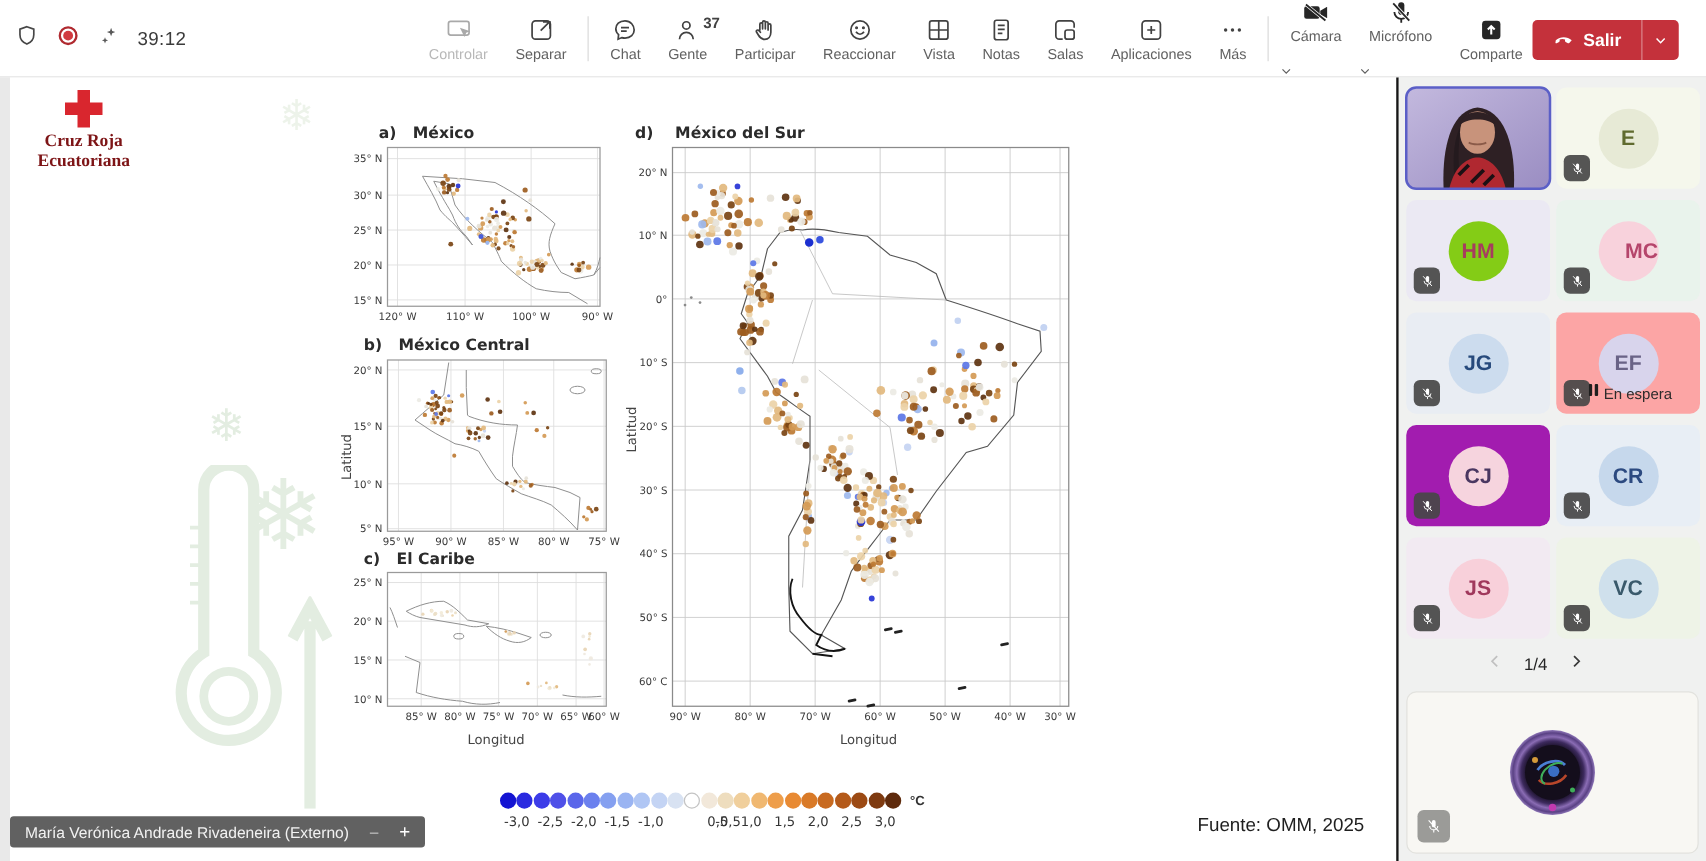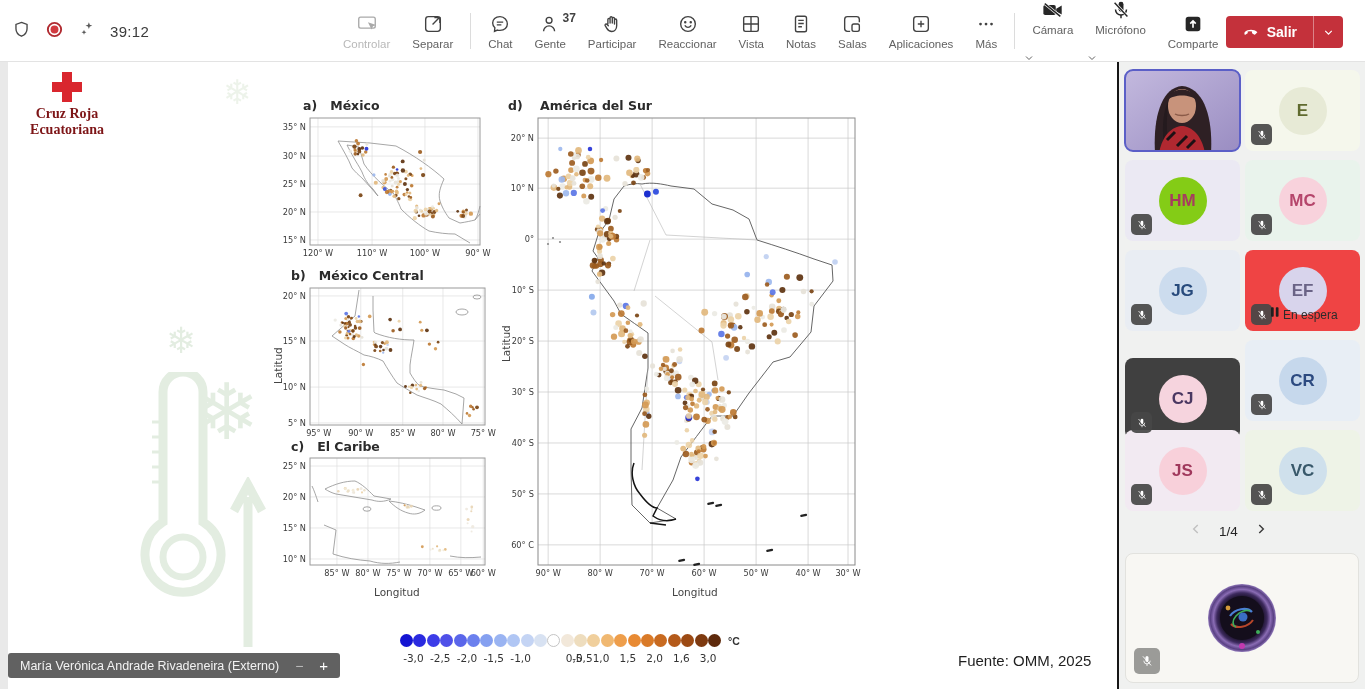--- a/index.html
+++ b/index.html
@@ -261,21 +261,21 @@
 
   <div id="logo">
     <div class="cross"></div>
     <div class="lt">Cruz Roja</div>
     <div class="lt">Ecuatoriana</div>
   </div>
 
   <div class="map-title" style="left:283px; top:36px;margin-left:12px;">a)   México</div>
   <div class="map-title" style="left:283px; top:206px;">b)   México Central</div>
   <div class="map-title" style="left:283px; top:377px;">c)   El Caribe</div>
-  <div class="map-title" style="left:500px; top:36px;">d)    América del Sur</div>
+  <div class="map-title" style="left:500px; top:36px;">d)    México del Sur</div>
 
   <div class="axis-label rot" style="left:264px; top:322px;">Latitud</div>
   <div class="axis-label" style="left:366px; top:524px;">Longitud</div>
   <div class="axis-label rot" style="left:492px; top:300px;">Latitud</div>
   <div class="axis-label" style="left:664px; top:524px;">Longitud</div>
 
   <div id="maps-root">
       <svg class="map-svg" width="232" height="169" style="left:264px; top:40px;">
         <g transform="translate(38,16)">
           <line x1="7.99" y1="0" x2="7.99" y2="127" stroke="#dedede" stroke-width="0.7"></line>
@@ -1023,21 +1023,21 @@
         <span class="cb-lab" style="left: 13.4px;">-3,0</span>
         <span class="cb-lab" style="left: 40.2px;">-2,5</span>
         <span class="cb-lab" style="left: 67px;">-2,0</span>
         <span class="cb-lab" style="left: 93.8px;">-1,5</span>
         <span class="cb-lab" style="left: 120.6px;">-1,0</span>
         <span class="cb-lab" style="left: 147.4px; margin-left: 35px;">-0,5</span>
         <span class="cb-lab" style="left: 174.2px;">0,5</span>
         <span class="cb-lab" style="left: 201px;">1,0</span>
         <span class="cb-lab" style="left: 227.8px;">1,5</span>
         <span class="cb-lab" style="left: 254.6px;">2,0</span>
-        <span class="cb-lab" style="left: 281.4px;">1,6</span>
+        <span class="cb-lab" style="left: 281.4px;">2,5</span>
         <span class="cb-lab" style="left: 308.2px;">3,0</span>
       </div>
     <div class="cb-unit">°C</div>
   </div>
 
   <div id="fuente">Fuente: OMM, 2025</div>
 </div>
 <div id="slide-sep"></div>
 
 <div id="pill">
@@ -1083,21 +1083,21 @@
         </div>
         <span class="micbadge">
           <svg width="12" height="12" viewBox="0 0 24 24">
         <rect x="9.4" y="3.5" width="5.2" height="10" rx="2.6" fill="#fff"></rect>
         <path d="M6.5 11.5 a5.5 5.5 0 0 0 11 0 M12 17 V20.5" stroke="#fff" stroke-width="1.5" fill="none"></path>
         <path d="M5 4 L19 19.5" stroke="#fff" stroke-width="1.6"></path>
           </svg>
         </span>
       </div>
       <div class="tile" style="left: 126px; top: 98px; background: rgb(233, 243, 236);">
-        <div class="circ" style="background: rgb(248, 210, 220); color: rgb(181, 69, 107);">
+        <div class="circ" style="background: rgb(248, 210, 220); color: rgb(181, 69, 107); justify-content: flex-end;">
           <span>MC</span>
         </div>
         <span class="micbadge">
           <svg width="12" height="12" viewBox="0 0 24 24">
         <rect x="9.4" y="3.5" width="5.2" height="10" rx="2.6" fill="#fff"></rect>
         <path d="M6.5 11.5 a5.5 5.5 0 0 0 11 0 M12 17 V20.5" stroke="#fff" stroke-width="1.5" fill="none"></path>
         <path d="M5 4 L19 19.5" stroke="#fff" stroke-width="1.6"></path>
           </svg>
         </span>
       </div>
@@ -1106,38 +1106,38 @@
           <span>JG</span>
         </div>
         <span class="micbadge">
           <svg width="12" height="12" viewBox="0 0 24 24">
         <rect x="9.4" y="3.5" width="5.2" height="10" rx="2.6" fill="#fff"></rect>
         <path d="M6.5 11.5 a5.5 5.5 0 0 0 11 0 M12 17 V20.5" stroke="#fff" stroke-width="1.5" fill="none"></path>
         <path d="M5 4 L19 19.5" stroke="#fff" stroke-width="1.6"></path>
           </svg>
         </span>
       </div>
-      <div class="tile" style="left: 126px; top: 188px; background: #ef4444;">
+      <div class="tile" style="left: 126px; top: 188px; background: #fca5a5;">
         <div class="circ" style="background: rgb(216, 212, 236); color: rgb(106, 99, 134);">
           <span>EF</span>
         </div>
         <span class="micbadge">
           <svg width="12" height="12" viewBox="0 0 24 24">
         <rect x="9.4" y="3.5" width="5.2" height="10" rx="2.6" fill="#fff"></rect>
         <path d="M6.5 11.5 a5.5 5.5 0 0 0 11 0 M12 17 V20.5" stroke="#fff" stroke-width="1.5" fill="none"></path>
         <path d="M5 4 L19 19.5" stroke="#fff" stroke-width="1.6"></path>
           </svg>
           <svg width="8" height="10" viewBox="0 0 10 12" style="position:absolute;left:20px;top:3px;">
             <rect x="0" y="0" width="3.4" height="12" rx="1" fill="#1f1f1f"></rect>
             <rect x="6" y="0" width="3.4" height="12" rx="1" fill="#1f1f1f"></rect>
           </svg>
         </span>
         <span class="status-txt" style="left: 38px;">En espera</span>
       </div>
-      <div class="tile" style="left: 6px; top: 296px; background: #404040;">
+      <div class="tile" style="left: 6px; top: 278px; background: #a21caf;">
         <div class="circ" style="background: rgb(246, 212, 222); color: rgb(74, 55, 97);">
           <span>CJ</span>
         </div>
         <span class="micbadge">
           <svg width="12" height="12" viewBox="0 0 24 24">
         <rect x="9.4" y="3.5" width="5.2" height="10" rx="2.6" fill="#fff"></rect>
         <path d="M6.5 11.5 a5.5 5.5 0 0 0 11 0 M12 17 V20.5" stroke="#fff" stroke-width="1.5" fill="none"></path>
         <path d="M5 4 L19 19.5" stroke="#fff" stroke-width="1.6"></path>
           </svg>
         </span>

